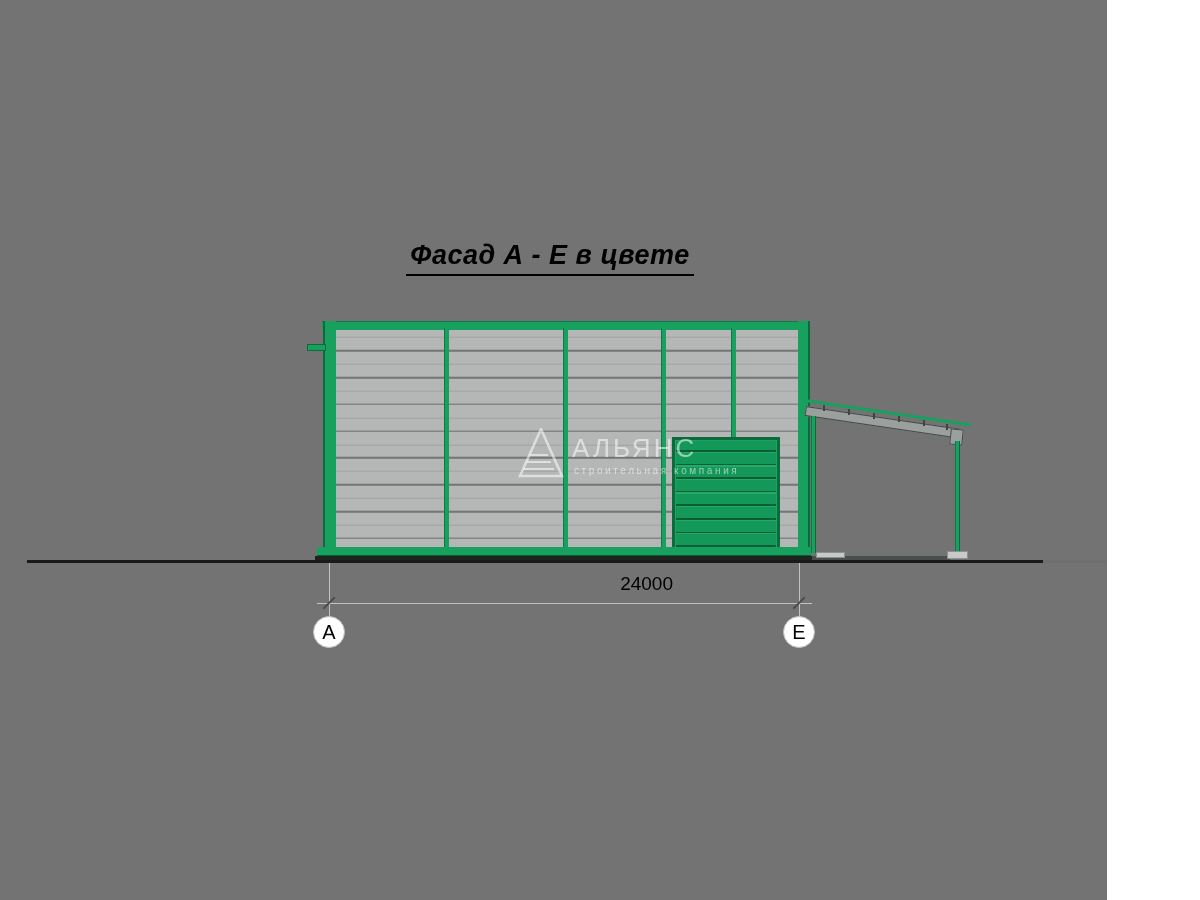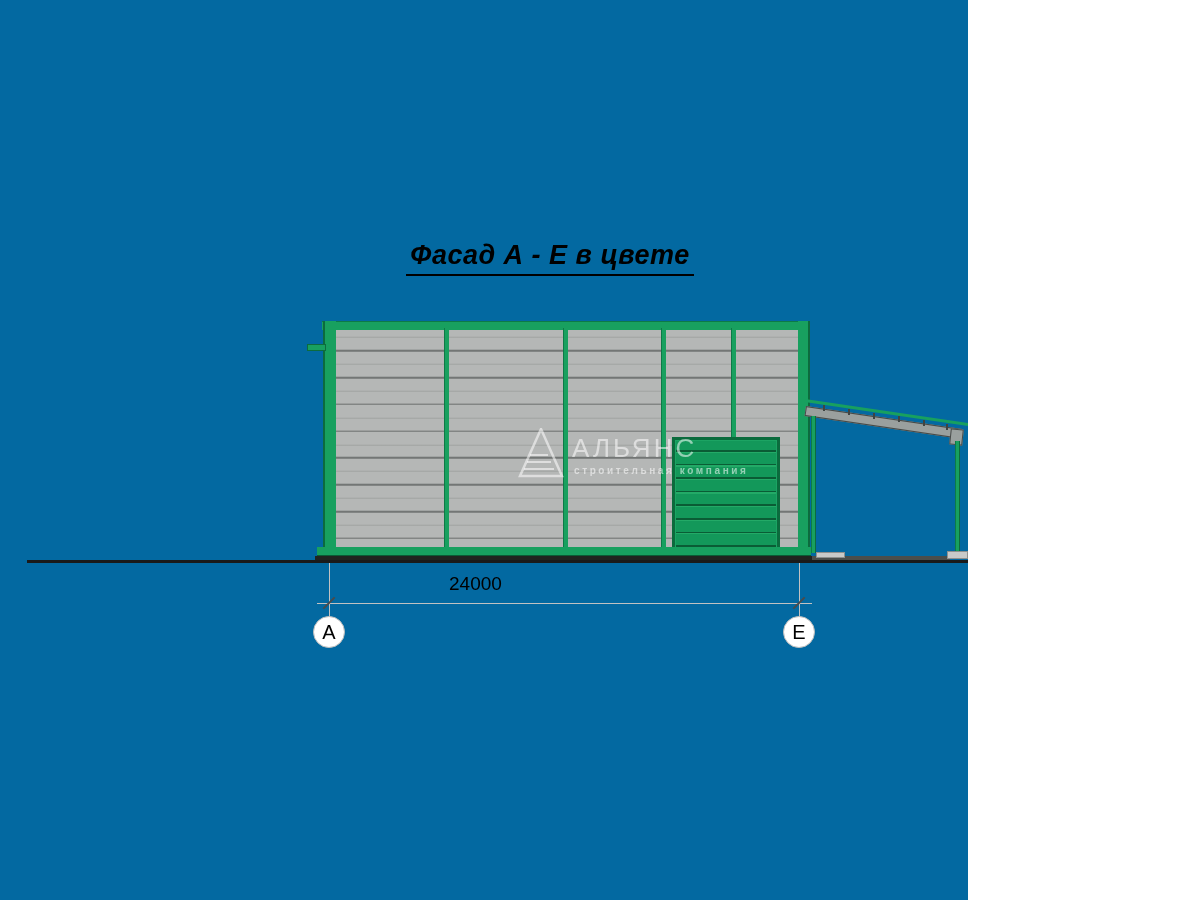--- a/index.html
+++ b/index.html
@@ -1,17 +1,17 @@
 <!DOCTYPE html>
 <html><head>
 <meta charset="utf-8">
 <style>
   html,body{margin:0;padding:0;background:#ffffff;}
   .canvas{
-    position:relative;width:968px;height:900px;background:#0369a1;
+    position:relative;width:1107px;height:900px;background:#737373;
     overflow:hidden;font-family:"Liberation Sans",sans-serif;
   }
   .abs{position:absolute;}
 
   
   .title-wrap{left:310px;top:240px;width:480px;text-align:center;}
   .title-text{
     display:inline-block;font-style:italic;font-weight:700;font-size:27px;
     color:#000;border-bottom:2px solid #000;padding:0 4px 3px 4px;
     letter-spacing:0.5px;
@@ -66,34 +66,34 @@
   .canopy-floor{left:812px;top:556px;width:138px;height:5px;background:#4a4e4c;}
 
   
   .ground-black{left:27px;top:560px;width:1016px;height:3px;background:#1a1a1a;}
   .ground-gray{left:1043px;top:560px;width:146px;height:3px;background:#6f6f6f;}
 
   
   .ext-line{width:1px;top:563px;height:54px;background:#c2c2c2;}
   .dim-line{left:317px;top:603px;width:495px;height:1px;background:#c2c2c2;}
   .dim-tick{width:16px;height:0;border-top:2px solid #4a4a4a;transform:rotate(-45deg);}
-  .dim-label{left:449px;top:573px;width:224px;text-align:left;
+  .dim-label{left:449px;top:573px;width:224px;text-align:right;
     font-size:19px;color:#000;}
   .axis-circle{
     width:32px;height:32px;border:1px solid #bdbdbd;border-radius:50%;
     background:#fff;box-sizing:border-box;text-align:center;
     font-size:20px;line-height:30px;color:#000;
   }
 
   
   .wm{left:518px;top:427px;width:200px;height:52px;pointer-events:none;}
   .wm-tri{position:absolute;left:0;top:1px;}
   .wm-brand{position:absolute;left:54px;top:6px;font-size:26px;font-weight:400;
     letter-spacing:3px;color:rgba(255,255,255,0.55);}
-  .wm-tag{position:absolute;left:56px;top:38px;font-size:10px;font-weight:700;
+  .wm-tag{position:absolute;left:56px;top:38px;font-size:10px;font-weight:400;
     letter-spacing:2.6px;color:rgba(255,255,255,0.55);white-space:nowrap;}
 </style>
 </head>
 <body>
 
 <div class="canvas">
 
   <div class="abs title-wrap">
     <span class="title-text">Фасад А - Е в цвете</span>
   </div>

